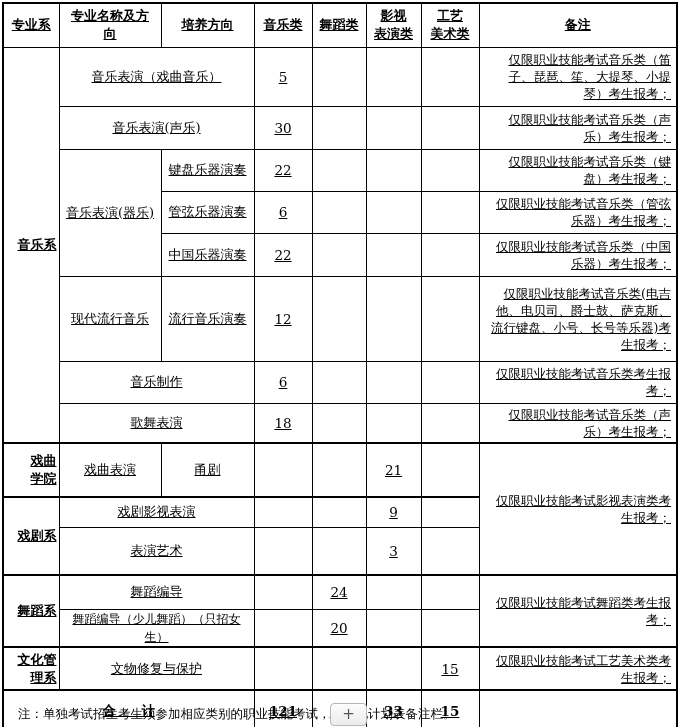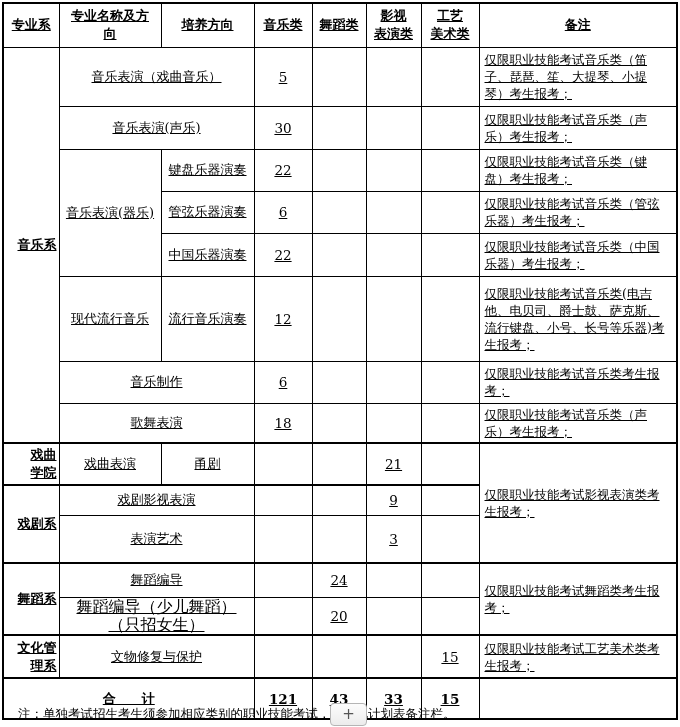--- a/index.html
+++ b/index.html
@@ -4,21 +4,21 @@
 <style>
   html,body{margin:0;padding:0;background:#fff;}
   #page{position:relative;width:680px;height:727px;background:#fff;overflow:hidden;
         font-family:"DejaVu Serif","Liberation Serif",serif;color:#000;}
   table{border-collapse:collapse;table-layout:fixed;width:674px;margin:2px 0 0 2px;
         border:2px solid #000;text-decoration:underline;}
   th,td{border:1px solid #000;padding:0 2px;text-align:center;vertical-align:middle;
         font-size:13px;line-height:18px;overflow:hidden;white-space:pre-line;}
   th{font-weight:bold;}
   td.dept{font-weight:bold;text-align:right;}
-  td.remark{text-align:left;font-size:12.5px;line-height:17px;padding:2px 5px;white-space:normal;}
+  td.remark{text-align:right;font-size:12.5px;line-height:17px;padding:2px 5px;white-space:normal;}
   td.num{font-size:13.5px;}
   tr.total-row td{font-weight:bold;margin-left:32px;}
   .bt2{border-top-width:2px !important;}
   #note{position:absolute;left:18px;top:706px;font-size:12.5px;color:#000;white-space:nowrap;}
   #plus-btn{position:absolute;left:330px;top:703px;width:37px;height:23px;
             background:linear-gradient(#fcfcfc,#ececec);border:1px solid #b5b5b5;
             border-radius:4px;font-family:"DejaVu Sans","Liberation Sans",sans-serif;
             font-size:15px;line-height:21px;text-align:center;color:#555;z-index:2;cursor:pointer;padding:0;}
 </style>
 </head>
@@ -121,21 +121,21 @@
 
   <tr style="height:35px">
     <td colspan="2">歌舞表演</td>
     <td class="num">18</td>
     <td></td>
           <td></td>
           <td></td>
     <td class="remark">仅限职业技能考试音乐类（声乐）考生报考；</td>
   </tr>
 
-  <tr style="height:42px">
+  <tr style="height:54px">
     <td class="dept bt2">戏曲
 学院</td>
     <td class="bt2">戏曲表演</td>
     <td class="bt2">甬剧</td>
     <td class="bt2"></td>
     <td class="bt2"></td>
     <td class="num bt2">21</td>
     <td class="bt2"></td>
     <td class="remark bt2" rowspan="3">仅限职业技能考试影视表演类考生报考；</td>
   </tr>
@@ -161,21 +161,21 @@
     <td class="dept bt2" rowspan="2">舞蹈系</td>
     <td class="bt2" colspan="2">舞蹈编导</td>
     <td class="bt2"></td>
     <td class="num bt2">24</td>
     <td class="bt2"></td>
     <td class="bt2"></td>
     <td class="remark bt2" rowspan="2">仅限职业技能考试舞蹈类考生报考；</td>
   </tr>
 
   <tr style="height:37px">
-    <td colspan="2" style="font-size:16px">舞蹈编导（少儿舞蹈）（只招女生）</td>
+    <td colspan="2" style="font-size:12px">舞蹈编导（少儿舞蹈）（只招女生）</td>
     <td></td>
     <td class="num">20</td>
     <td></td>
     <td></td>
   </tr>
 
   <tr style="height:43px">
     <td class="dept bt2">文化管
 理系</td>
     <td class="bt2" colspan="2">文物修复与保护</td>

